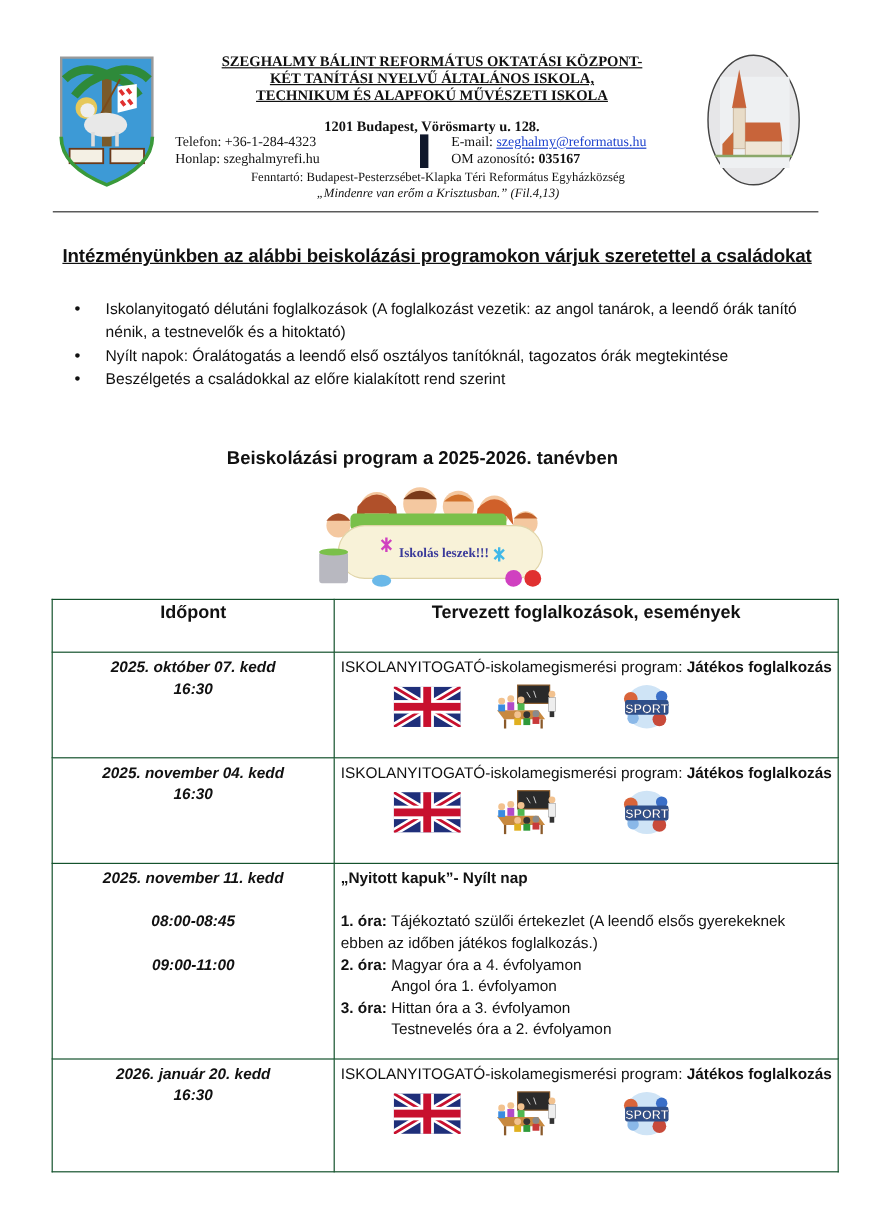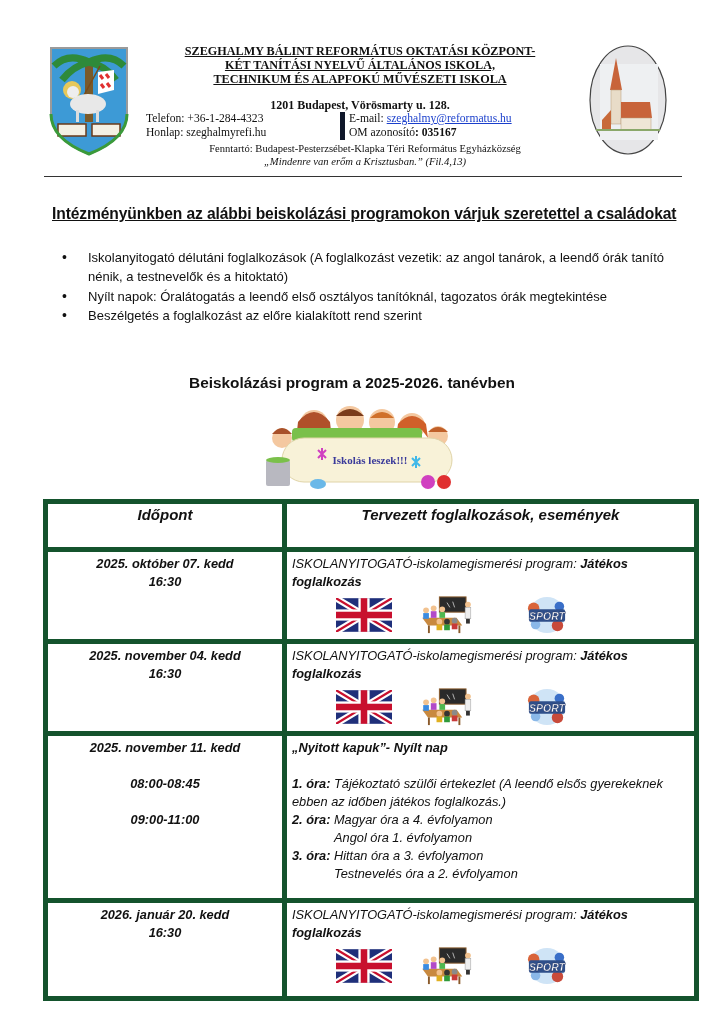--- a/index.html
+++ b/index.html
@@ -8,40 +8,40 @@
   .sans { font-family: "Liberation Sans", "DejaVu Sans", sans-serif; }
 
   
   .crest { position: absolute; left: 48px; top: 44px; width: 82px; height: 112px; }
   .church { position: absolute; left: 588px; top: 44px; width: 80px; height: 112px; }
   .head-block { position: absolute; left: 140px; top: 44px; width: 440px; text-align: center; }
   .school-name { font-weight: bold; font-size: 12.2px; line-height: 14px; margin: 0; text-decoration: underline; }
   .address { position: absolute; left: 140px; top: 98px; width: 440px; text-align: center; font-weight: bold; font-size: 12px; }
   .contact { position: absolute; top: 112px; font-size: 11.6px; line-height: 14px; }
   .contact.left { left: 146px; }
-  .contact.right { left: 340px; padding-left: 4px; border-left: 5px solid #0f172a; }
+  .contact.right { left: 350px; padding-left: 19px; border-left: 7px solid #0f172a; }
   .contact a { color: #1a3fcc; text-decoration: underline; }
   .maint { position: absolute; left: 130px; top: 142px; width: 470px; text-align: center; font-size: 10.6px; line-height: 13px; }
   .maint .motto { font-style: italic; }
   .hr { position: absolute; left: 44px; top: 176px; width: 638px; height: 1px; background: #333; }
 
   
   .intro-title { position: absolute; left: 52px; top: 205px; font-size: 15.6px; font-weight: bold; margin: 0; letter-spacing: -0.1px; text-decoration: underline; }
   .bullets { position: absolute; left: 62px; top: 248px; width: 640px; margin: 0; padding: 0; list-style: none; font-size: 13px; line-height: 19.4px; }
   .bullets li { position: relative; padding-left: 26px; }
   .bullets li::before { content: "•"; position: absolute; left: 0; top: 0; font-size: 14px; }
 
   .sub-title { position: absolute; left: 0; width: 704px; top: 374px; text-align: center; font-size: 15.4px; font-weight: bold; margin: 0; }
 
   
   .banner { position: absolute; left: 252px; top: 398px; width: 212px; height: 92px; }
 
   
   .sched { position: absolute; left: 43px; top: 499px; width: 656px; border-collapse: collapse; font-size: 12.8px; }
-  .sched th, .sched td { border: 5px solid #14532d; vertical-align: top; padding: 0; font-style: italic; }
+  .sched th, .sched td { border: 1px solid #14532d; vertical-align: top; padding: 0; }
   .sched th { font-size: 15px; font-weight: bold; height: 41px; padding-top: 2px; text-align: center; }
   .col-date { width: 234px; }
   .date-cell { text-align: center; font-weight: bold; font-style: italic; padding-top: 3px !important; line-height: 18px; }
   .act-cell { padding: 3px 0 0 5px !important; line-height: 18px; }
   .act-cell b { font-weight: bold; }
   .icons { display: flex; align-items: center; margin-top: 4px; height: 40px; }
   .icon-flag { width: 56px; height: 34px; margin-left: 44px; }
   .icon-class { width: 58px; height: 40px; margin-left: 26px; }
   .icon-sport { width: 50px; height: 40px; margin-left: 46px; }
   .r1 td { height: 84px; }
@@ -146,21 +146,21 @@
   <path d="M14,76 L23,66 L23,86 L14,86 Z" fill="#c86a3a"></path>
   <path d="M8,86 L72,86" stroke="#8aa86a" stroke-width="2"></path>
 </svg>
 
 <div class="hr"></div>
 
 <h1 class="intro-title">Intézményünkben az alábbi beiskolázási programokon várjuk szeretettel a családokat</h1>
 <ul class="bullets">
   <li>Iskolanyitogató délutáni foglalkozások (A foglalkozást vezetik: az angol tanárok, a leendő órák tanító nénik, a testnevelők és a hitoktató)</li>
   <li>Nyílt napok: Óralátogatás a leendő első osztályos tanítóknál, tagozatos órák megtekintése</li>
-  <li>Beszélgetés a foglalkozást az előre kialakított rend szerint</li>
+  <li>Beszélgetés a családokkal az előre kialakított rend szerint</li>
 </ul>
 
 <h2 class="sub-title">Beiskolázási program a 2025-2026. tanévben</h2>
 
 <svg class="banner" viewBox="0 0 212 92">
   <circle cx="30" cy="40" r="10" fill="#f4c8a0"></circle>
     <path d="M20,36 Q30,24 40,36" fill="#a8502a"></path>
   <circle cx="62" cy="26" r="14" fill="#f4c8a0"></circle>
     <path d="M46,24 Q62,4 78,24 L80,42 L72,30 L52,30 L44,42 Z" fill="#b0502a"></path>
   <circle cx="98" cy="22" r="14" fill="#f4c8a0"></circle>

